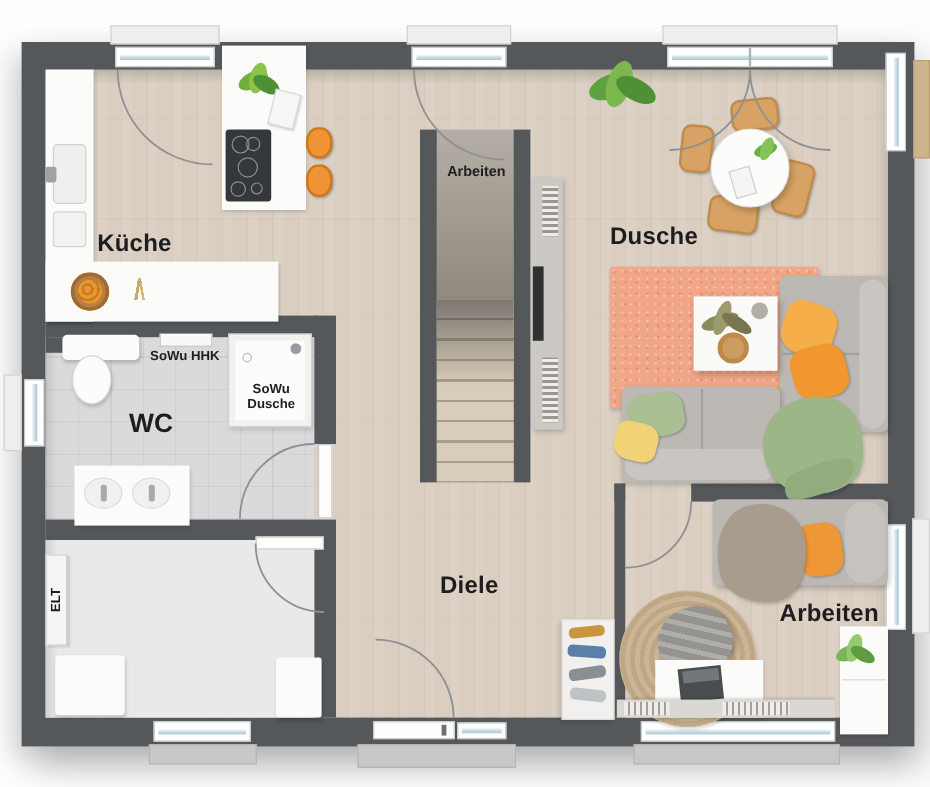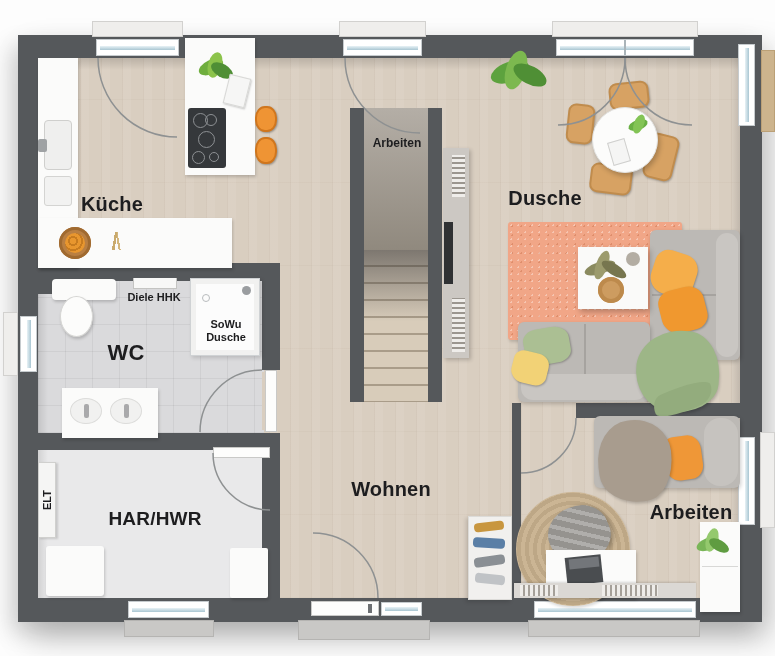--- a/index.html
+++ b/index.html
@@ -224,23 +224,22 @@
       <path d="M 625 58 A 67 67 0 0 0 692 125"></path>
       <path d="M 262 370 A 62 62 0 0 0 200 432"></path>
       <path d="M 213 453 A 57 57 0 0 0 270 510"></path>
       <path d="M 576 418 A 55 55 0 0 1 521 473"></path>
       <path d="M 378 598 A 65 65 0 0 0 313 533"></path>
     </g>
   </svg>
 
   <div class="abs lbl room" style="left:112px;top:204px;">Küche</div>
   <div class="abs lbl room" style="left:126px;top:353px;font-size:22px;">WC</div>
-  <div class="abs lbl small" style="left:154px;top:297px;">Diele HHK</div>
+  <div class="abs lbl small" style="left:154px;top:297px;">SoWu HHK</div>
   <div class="abs lbl small multi" style="left:226px;top:331px;width:60px;white-space:pre-line;">SoWu
 Dusche</div>
-  <div class="abs lbl room" style="left:155px;top:519px;font-size:19px;">HAR/HWR</div>
   <div class="abs lbl small" style="left:47px;top:500px;transform:translate(-50%,-50%) rotate(-90deg);">ELT</div>
-  <div class="abs lbl room" style="left:391px;top:489px;">Wohnen</div>
+  <div class="abs lbl room" style="left:391px;top:489px;">Diele</div>
   <div class="abs lbl room" style="left:545px;top:198px;">Dusche</div>
   <div class="abs lbl room" style="left:691px;top:512px;">Arbeiten</div>
   <div class="abs lbl" style="left:397px;top:143px;font-size:12px;font-weight:bold;">Arbeiten</div>
 
 </div>
 
 </body></html>

